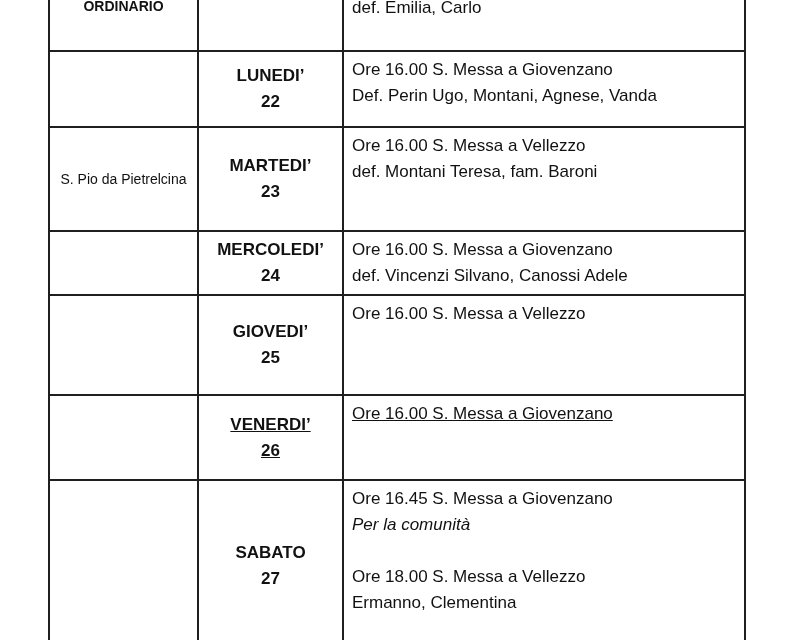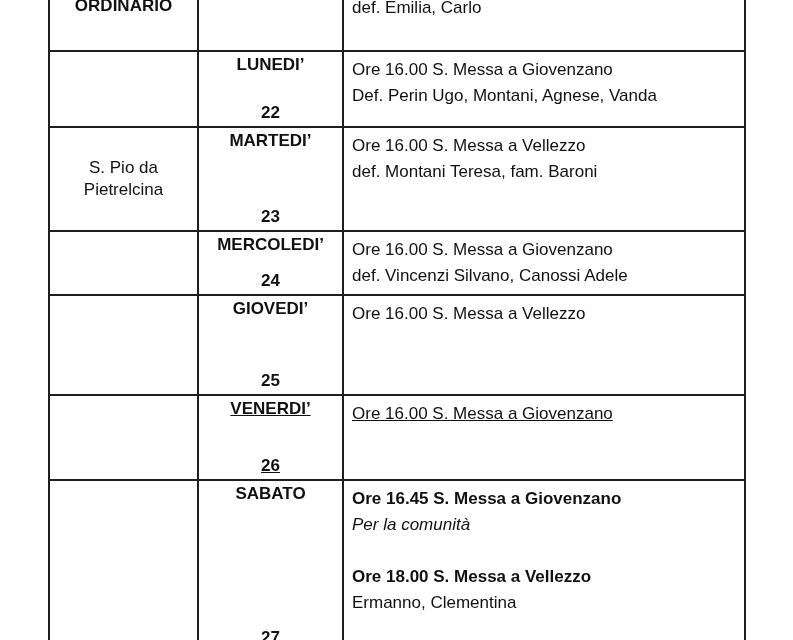--- a/index.html
+++ b/index.html
@@ -27,32 +27,32 @@
   .row:nth-child(3){height:104px;}
   .row:nth-child(4){height:64px;}
   .row:nth-child(5){height:100px;}
   .row:nth-child(6){height:85px;text-decoration:underline;}
   .row:nth-child(7){height:172px;}
   .row:nth-child(8){height:10px;border-bottom:none;}
   .cell{overflow:hidden;}
   .saint-cell{
     border-right:2px solid var(--border);
     display:flex;align-items:center;justify-content:center;
-    text-align:center;font-size:17px;line-height:22px;padding:0 10px;
+    text-align:center;font-size:14px;line-height:22px;padding:0 10px;
   }
   .day-cell{
     border-right:2px solid var(--border);
-    display:flex;flex-direction:column;align-items:center;justify-content:space-between;
+    display:flex;flex-direction:column;align-items:center;justify-content:center;
     font-weight:700;font-size:17px;line-height:26px;text-align:center;
   }
   .details-cell{
     padding:5px 8px 0 8px;font-size:17px;line-height:26px;text-align:left;
   }
   .line{min-height:26px;}
-  .line-bold{font-weight:700;}
+  .line-bold{font-weight:400;}
   .line-italic{font-style:italic;}
   .line-blank{min-height:26px;}
   
   .row:first-child .saint-cell{align-items:flex-start;}
   .row:first-child .saint-cell .saint-text{margin-top:-5px;font-weight:700;}
   .row:first-child .details-cell{padding-top:0;}
   .row:first-child .details-cell .line{margin-top:-5px;}
   
   .smudges{display:flex;margin:3px 0 0 8px;align-items:flex-start;}
   .smudge{height:3px;background:#3a3a3a;opacity:.55;border-radius:1px;flex:none;}

